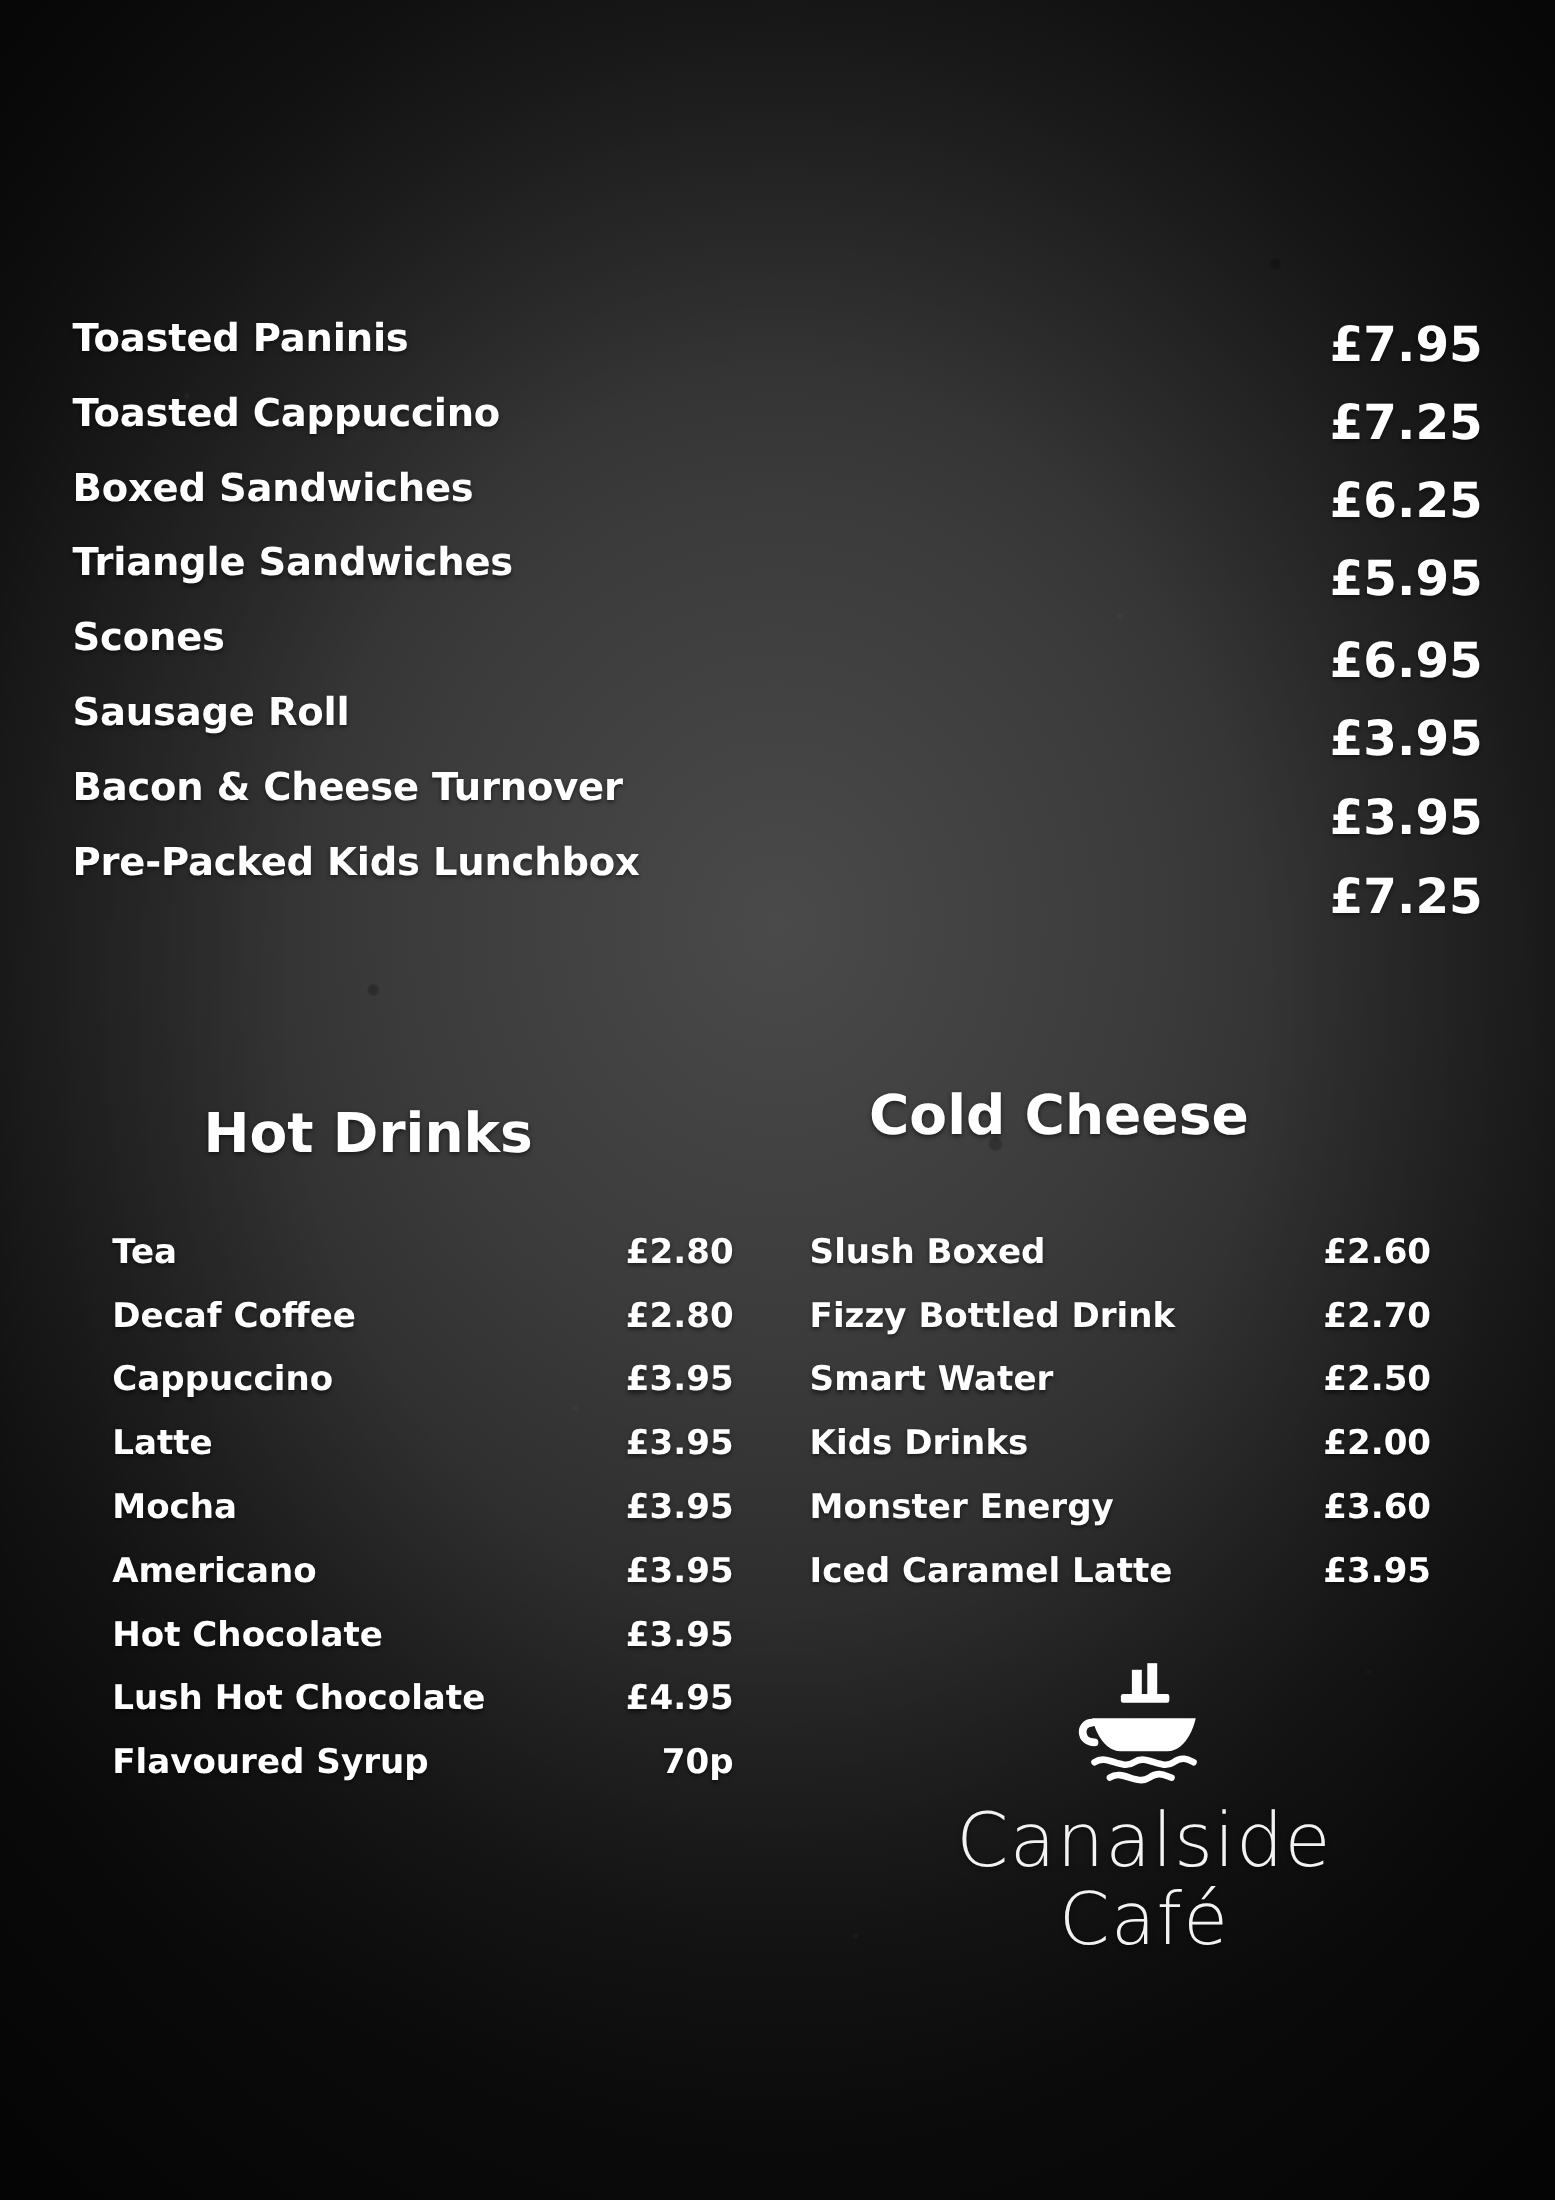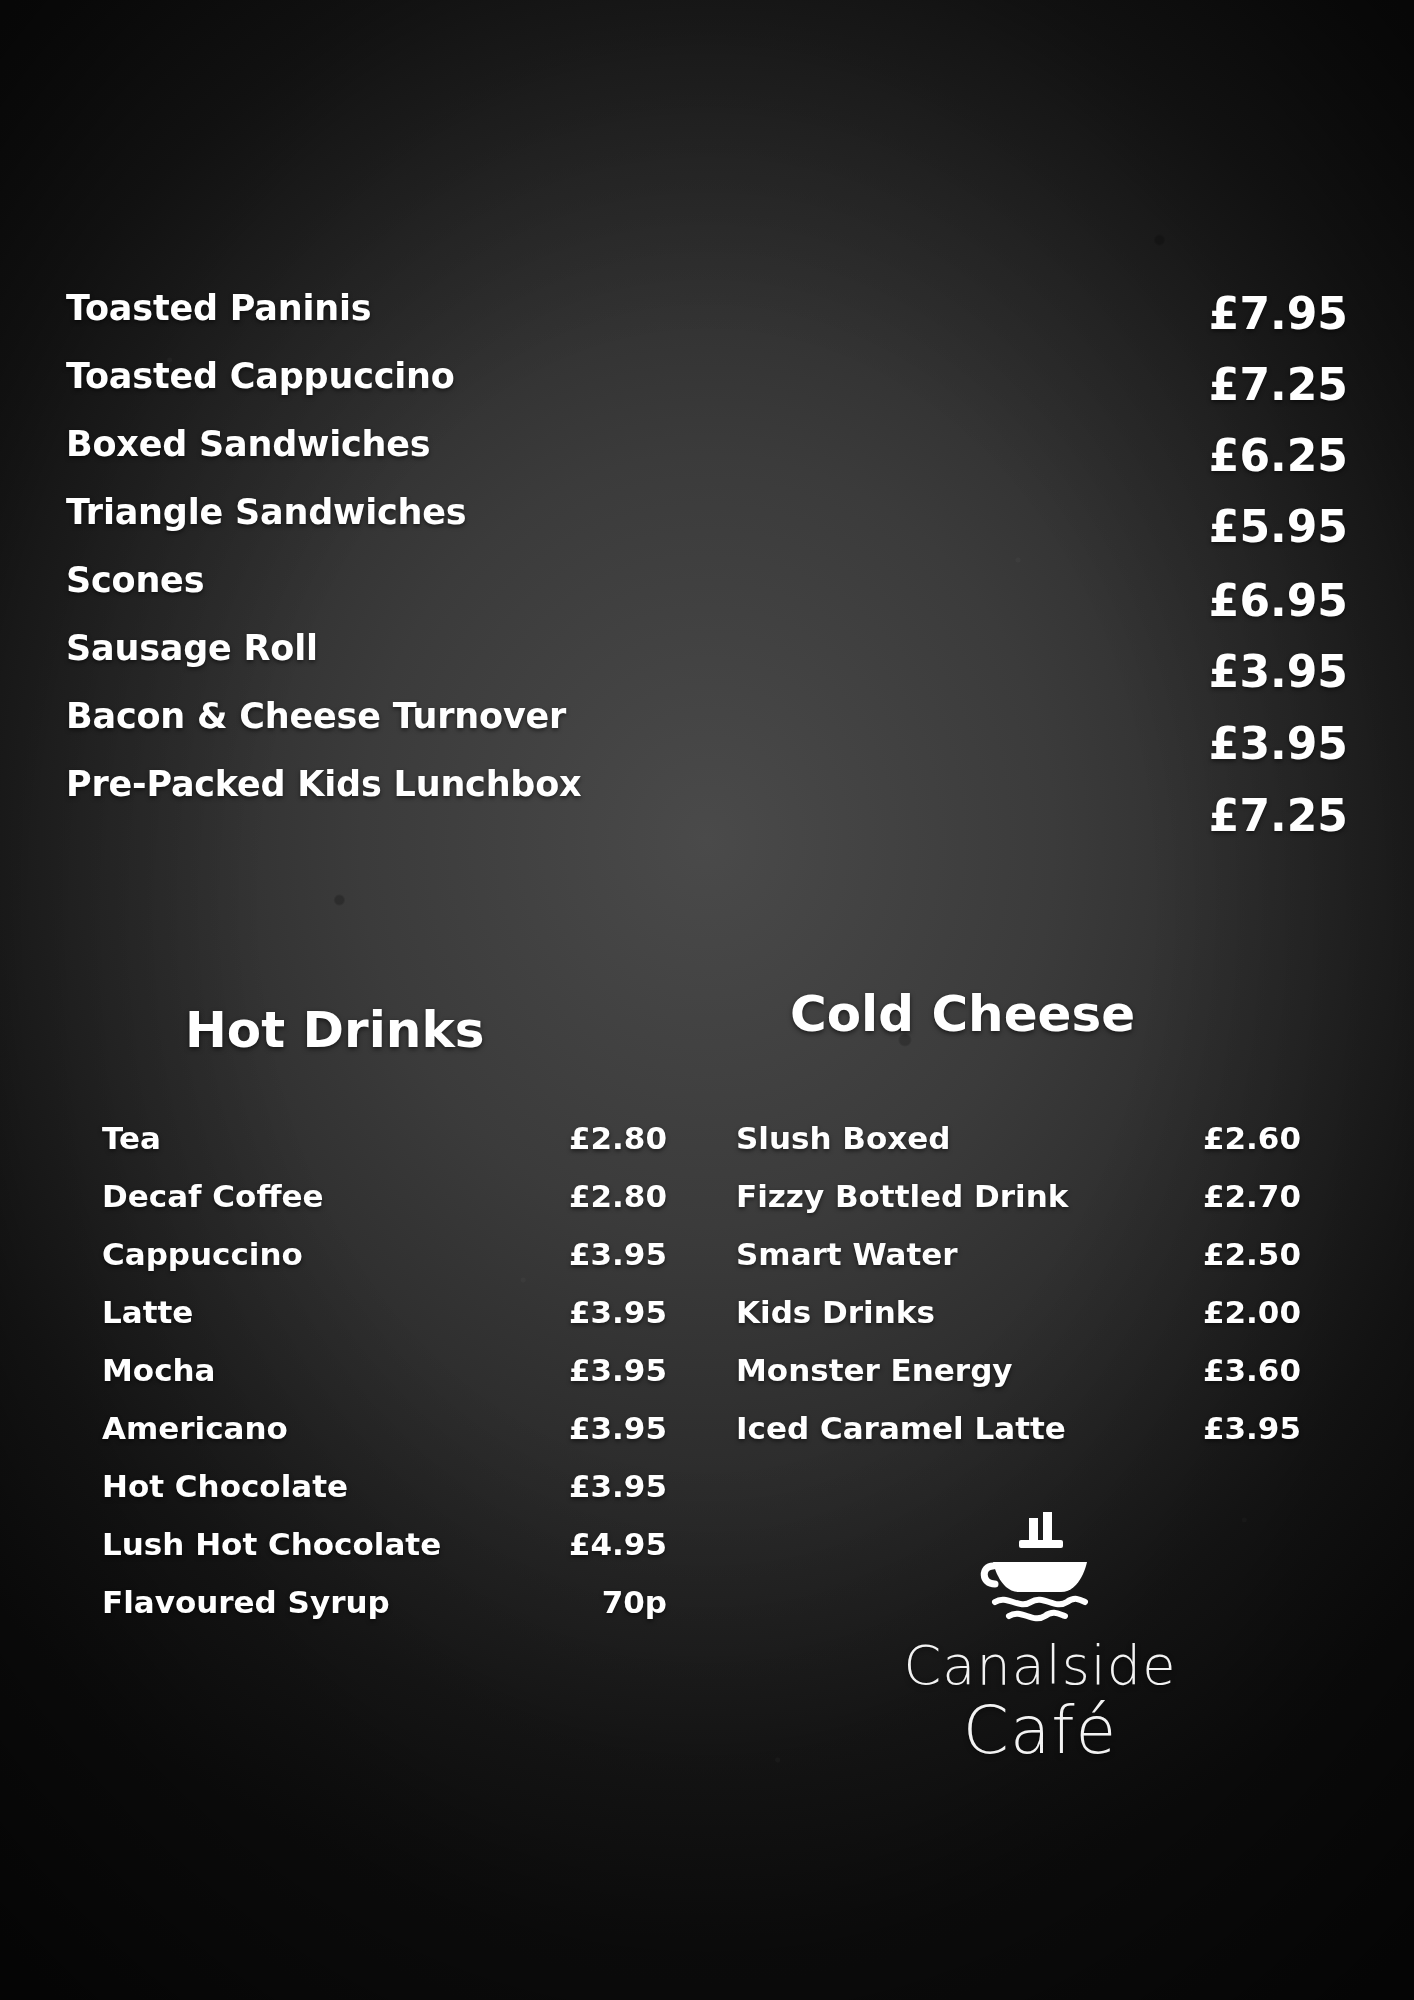--- a/index.html
+++ b/index.html
@@ -133,21 +133,21 @@
     margin: 0 auto 8px auto;
   }
   .logo-line1, .logo-line2 {
     display: block;
     font-family: "DejaVu Sans", "Liberation Sans", sans-serif;
     font-weight: 300;
     letter-spacing: 1px;
     color: #f2f2f2;
     text-shadow: 0 2px 5px rgba(0,0,0,0.5);
   }
-  .logo-line1 { font-size: 54px; line-height: 1.05; }
+  .logo-line1 { font-size: 68px; line-height: 1.05; }
   .logo-line2 { font-size: 66px; line-height: 1.1; }
 </style>
 </head>
 <body>
 
 <div class="board">
   <div class="vignette"></div>
 
   <div class="content">
 

